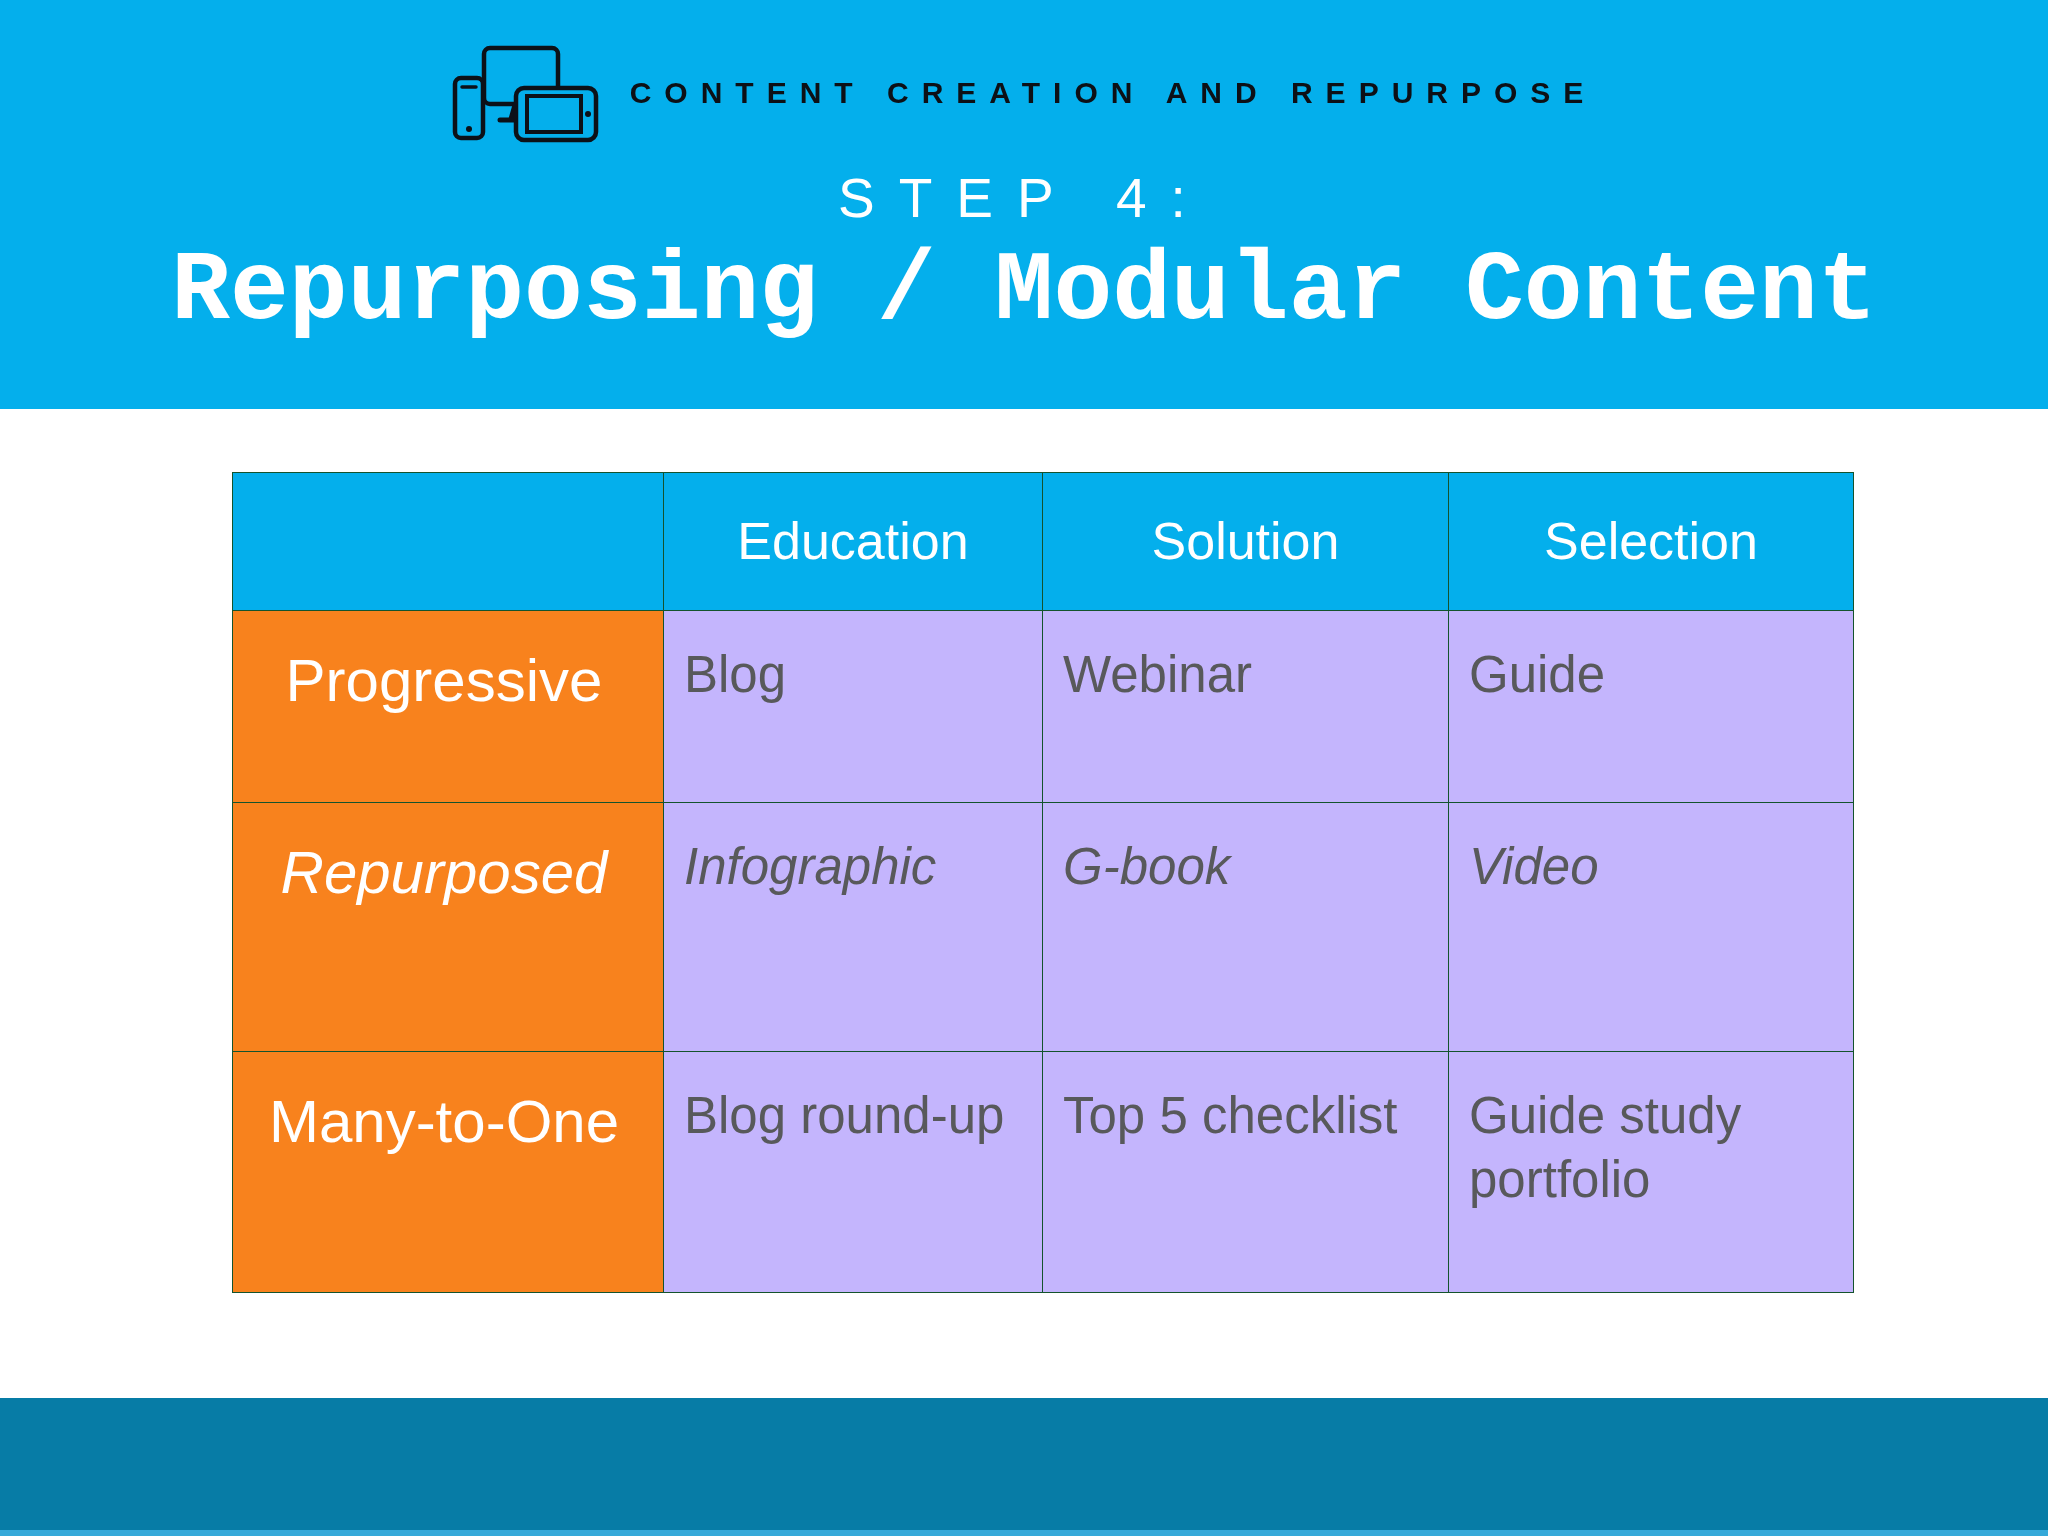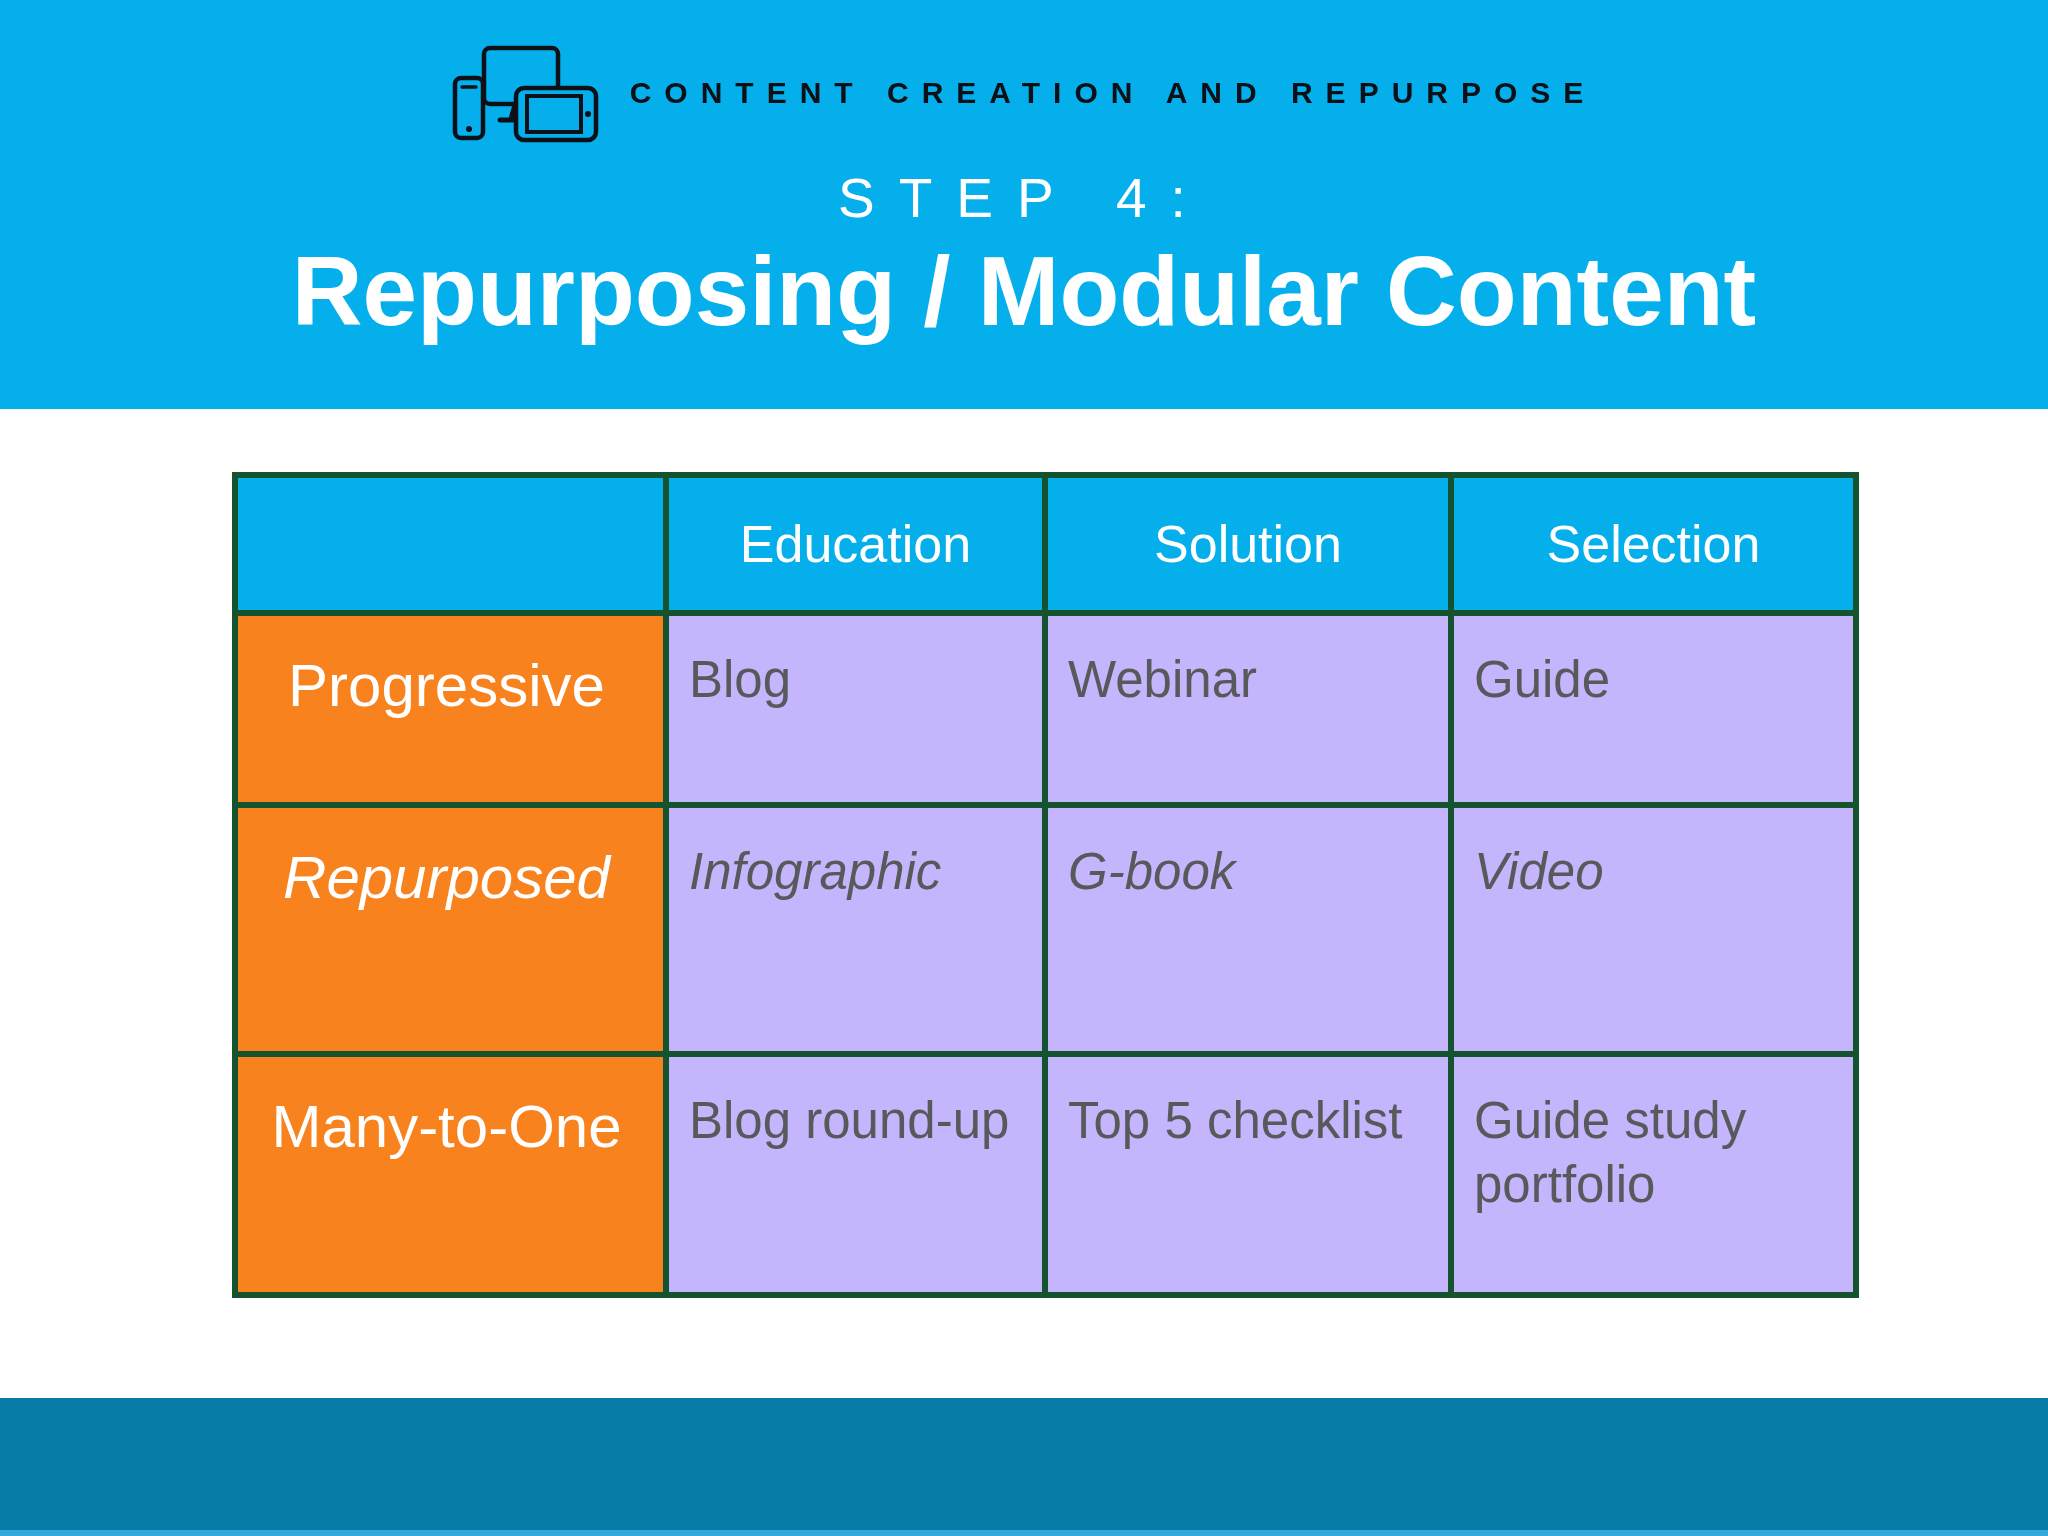--- a/index.html
+++ b/index.html
@@ -40,33 +40,34 @@
     font-size: 55px;
     letter-spacing: 24px;
     color: #ffffff;
   }
   .title {
     margin: 8px 0 0 0;
     font-size: 98px;
     line-height: 1.1;
     font-weight: 700;
     color: #ffffff;
+    font-family: Liberation Mono, monospace;
   }
 
   
   table.matrix {
     position: absolute;
     left: 232px;
     top: 472px;
     width: 1621px;
     border-collapse: collapse;
     table-layout: fixed;
   }
   .matrix th, .matrix td {
-    border: 6px solid #14532d;
+    border: 1px solid #14532d;
     line-height: 1.25;
     overflow: hidden;
   }
   .matrix thead tr { height: 138px; }
   .matrix tbody tr.r1 { height: 192px; }
   .matrix tbody tr.r2 { height: 249px; font-style: italic; }
   .matrix tbody tr.r3 { height: 241px; }
   .matrix thead th {
     background: #04AFEC;
     color: #ffffff;

